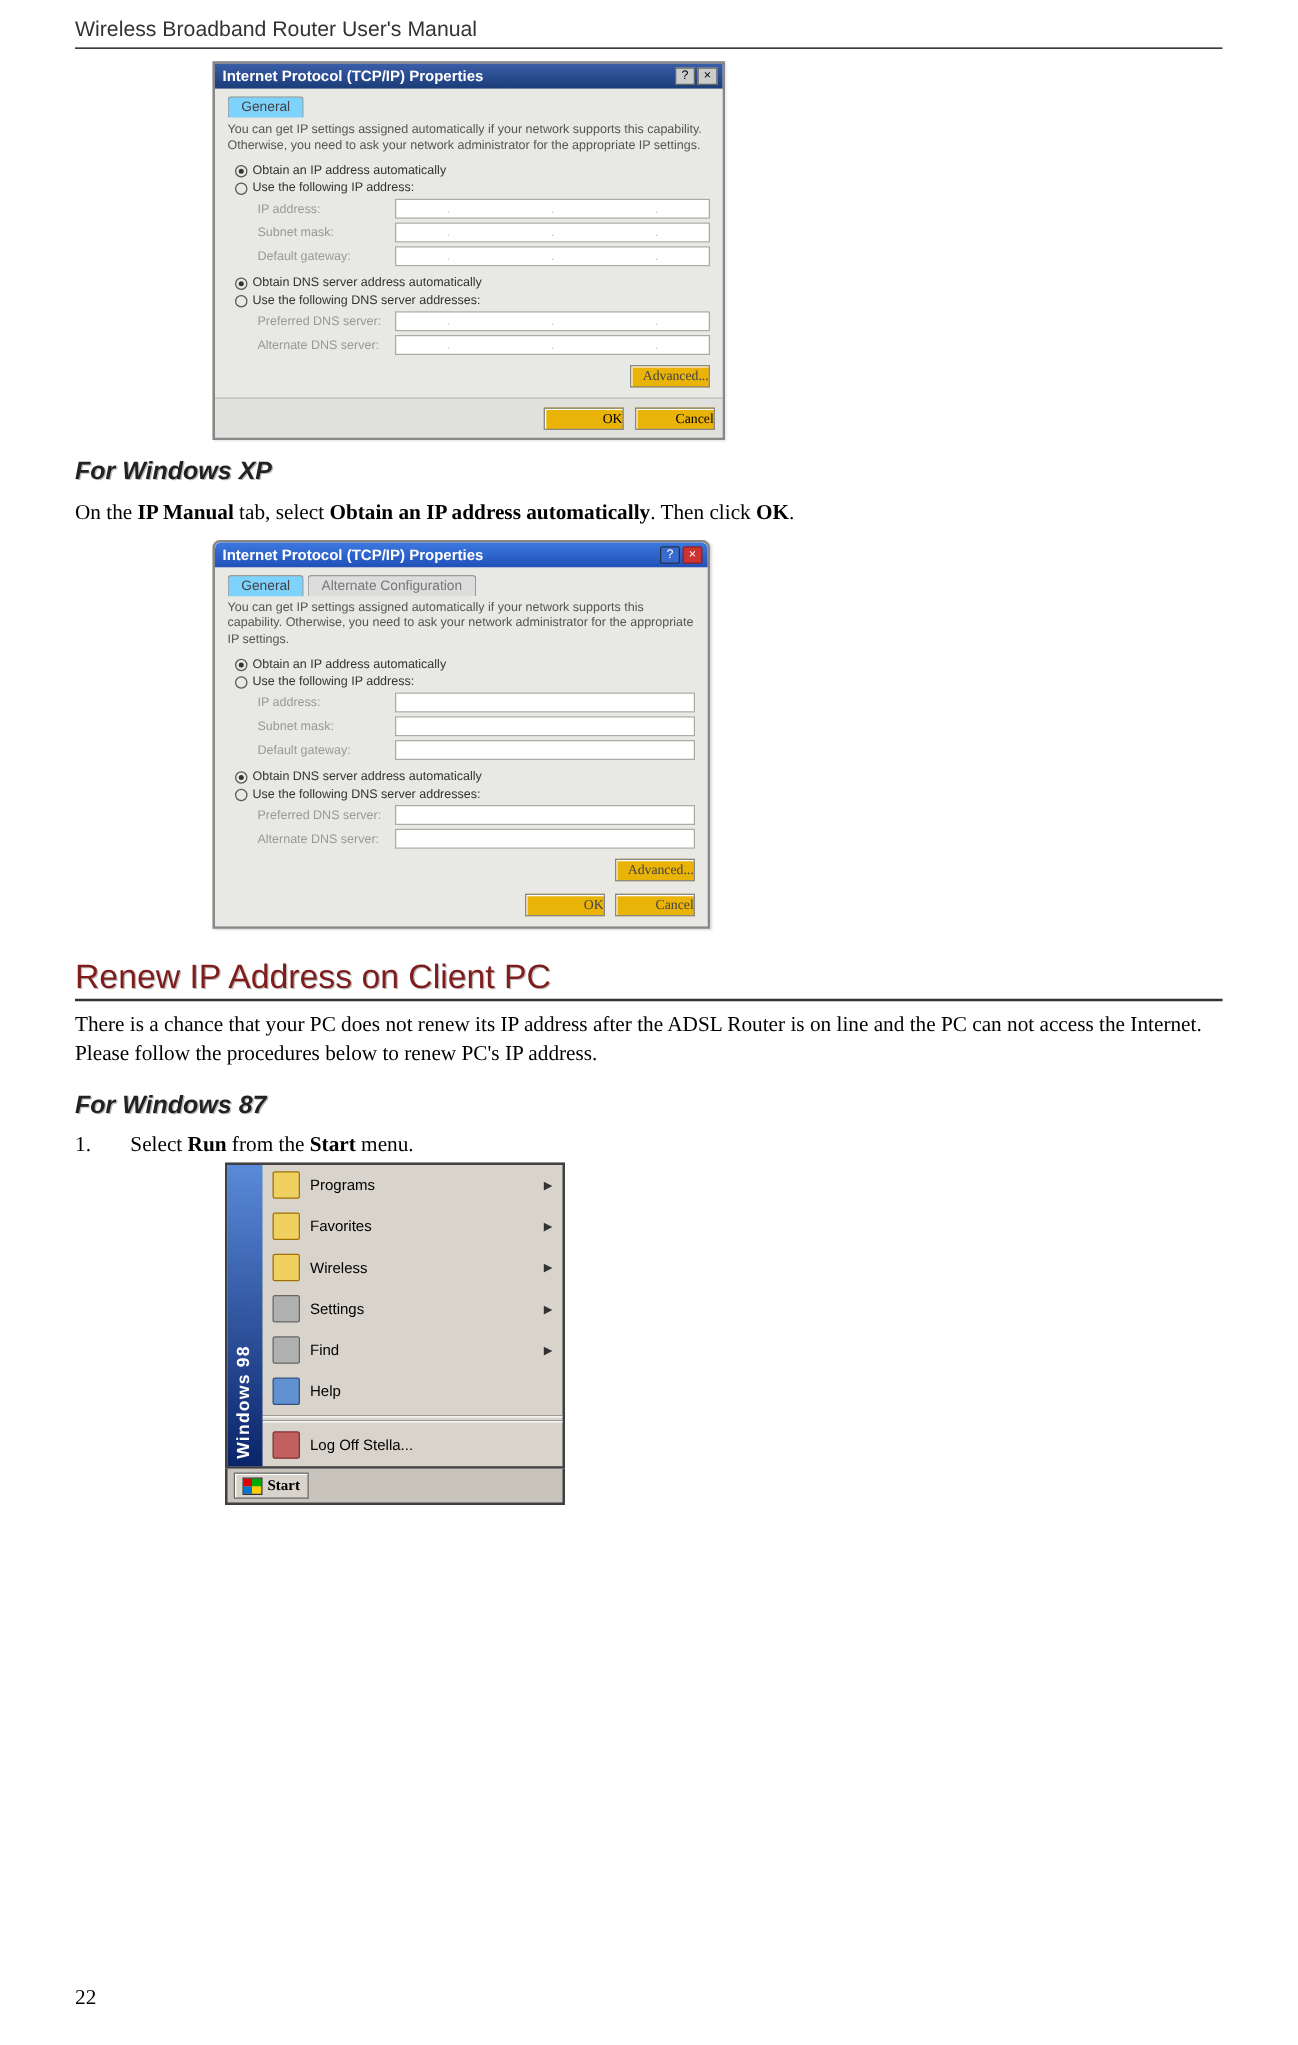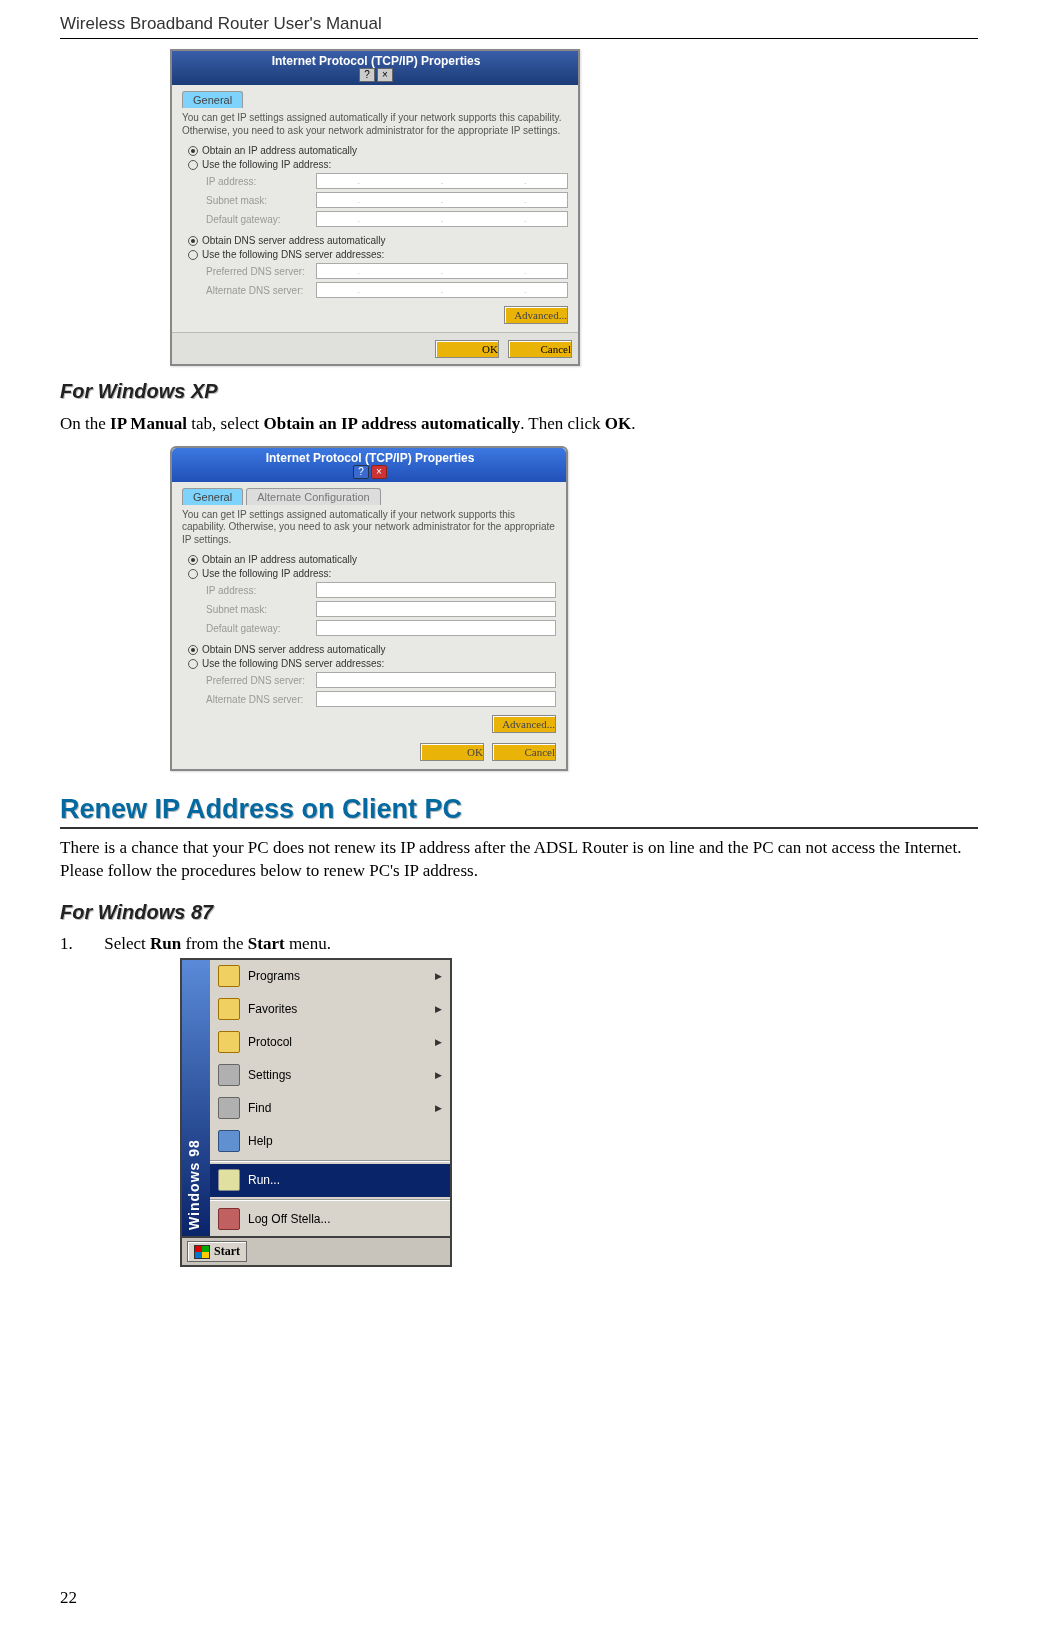--- a/index.html
+++ b/index.html
@@ -38,21 +38,20 @@
     border: 2px solid #888;
     background: #ddd;
     box-shadow: 1px 1px 2px rgba(0,0,0,.15);
   }
   .titlebar {
     display: flex; align-items: center; justify-content: space-between;
     background: linear-gradient(#3a5ea8,#1b3c78);
     color: #fff;
     font: bold 12px Tahoma, Arial, sans-serif;
     padding: 3px 4px 3px 6px;
-    flex-direction: column;
   }
   .titlebar.xp {
     background: linear-gradient(#3c78e0,#2050b8);
     border-radius: 5px 5px 0 0;
   }
   .titlebar .ctrls { display:flex; gap:2px; }
   .titlebar .btn {
     width: 16px; height: 14px;
     background: #ccc; border:1px solid #666;
     font: 10px/12px Arial; text-align:center; color:#000;
@@ -108,23 +107,23 @@
     margin: 8px 0 10px;
   }
   .body-serif {
     font-family: "Times New Roman", Georgia, serif;
     font-size: 17px;
     line-height: 1.35;
     margin: 0 0 10px;
   }
   .h2-renew {
     font-family: Verdana, Arial, sans-serif;
-    font-weight: bold;
+    font-weight: normal;
     font-size: 27px;
-    color: #0369a1;
+    color: #7f1d1d;
     margin: 23px 0 2px;
     text-shadow: 1px 1px #bbb;
   }
   .h2-rule {
     border:none;
     border-top: 2px solid #333;
     margin-bottom: 8px;
   }
   .numlist {
     font-family: "Times New Roman", Georgia, serif;
@@ -379,42 +378,38 @@
           <span>Programs</span>
           <span class="arr">▶</span>
         </li>
       <li>
           <span class="ico"></span>
           <span>Favorites</span>
           <span class="arr">▶</span>
         </li>
       <li>
           <span class="ico"></span>
-          <span>Protocol</span>
+          <span>Wireless</span>
           <span class="arr">▶</span>
         </li>
       <li>
           <span class="ico grey"></span>
           <span>Settings</span>
           <span class="arr">▶</span>
         </li>
       <li>
           <span class="ico grey"></span>
           <span>Find</span>
           <span class="arr">▶</span>
         </li>
       <li>
           <span class="ico blue"></span>
           <span>Help</span>
         </li>
       <li class="sep"></li>
-      <li class="sel">
-          <span class="ico run"></span>
-          <span>Run...</span>
-        </li>
       <li class="sep"></li>
       <li>
           <span class="ico red"></span>
           <span>Log Off Stella...</span>
         </li>
     </ul>
   </div>
   <div class="taskbar">
     <div class="startbtn">
       <span class="winflag"></span>

